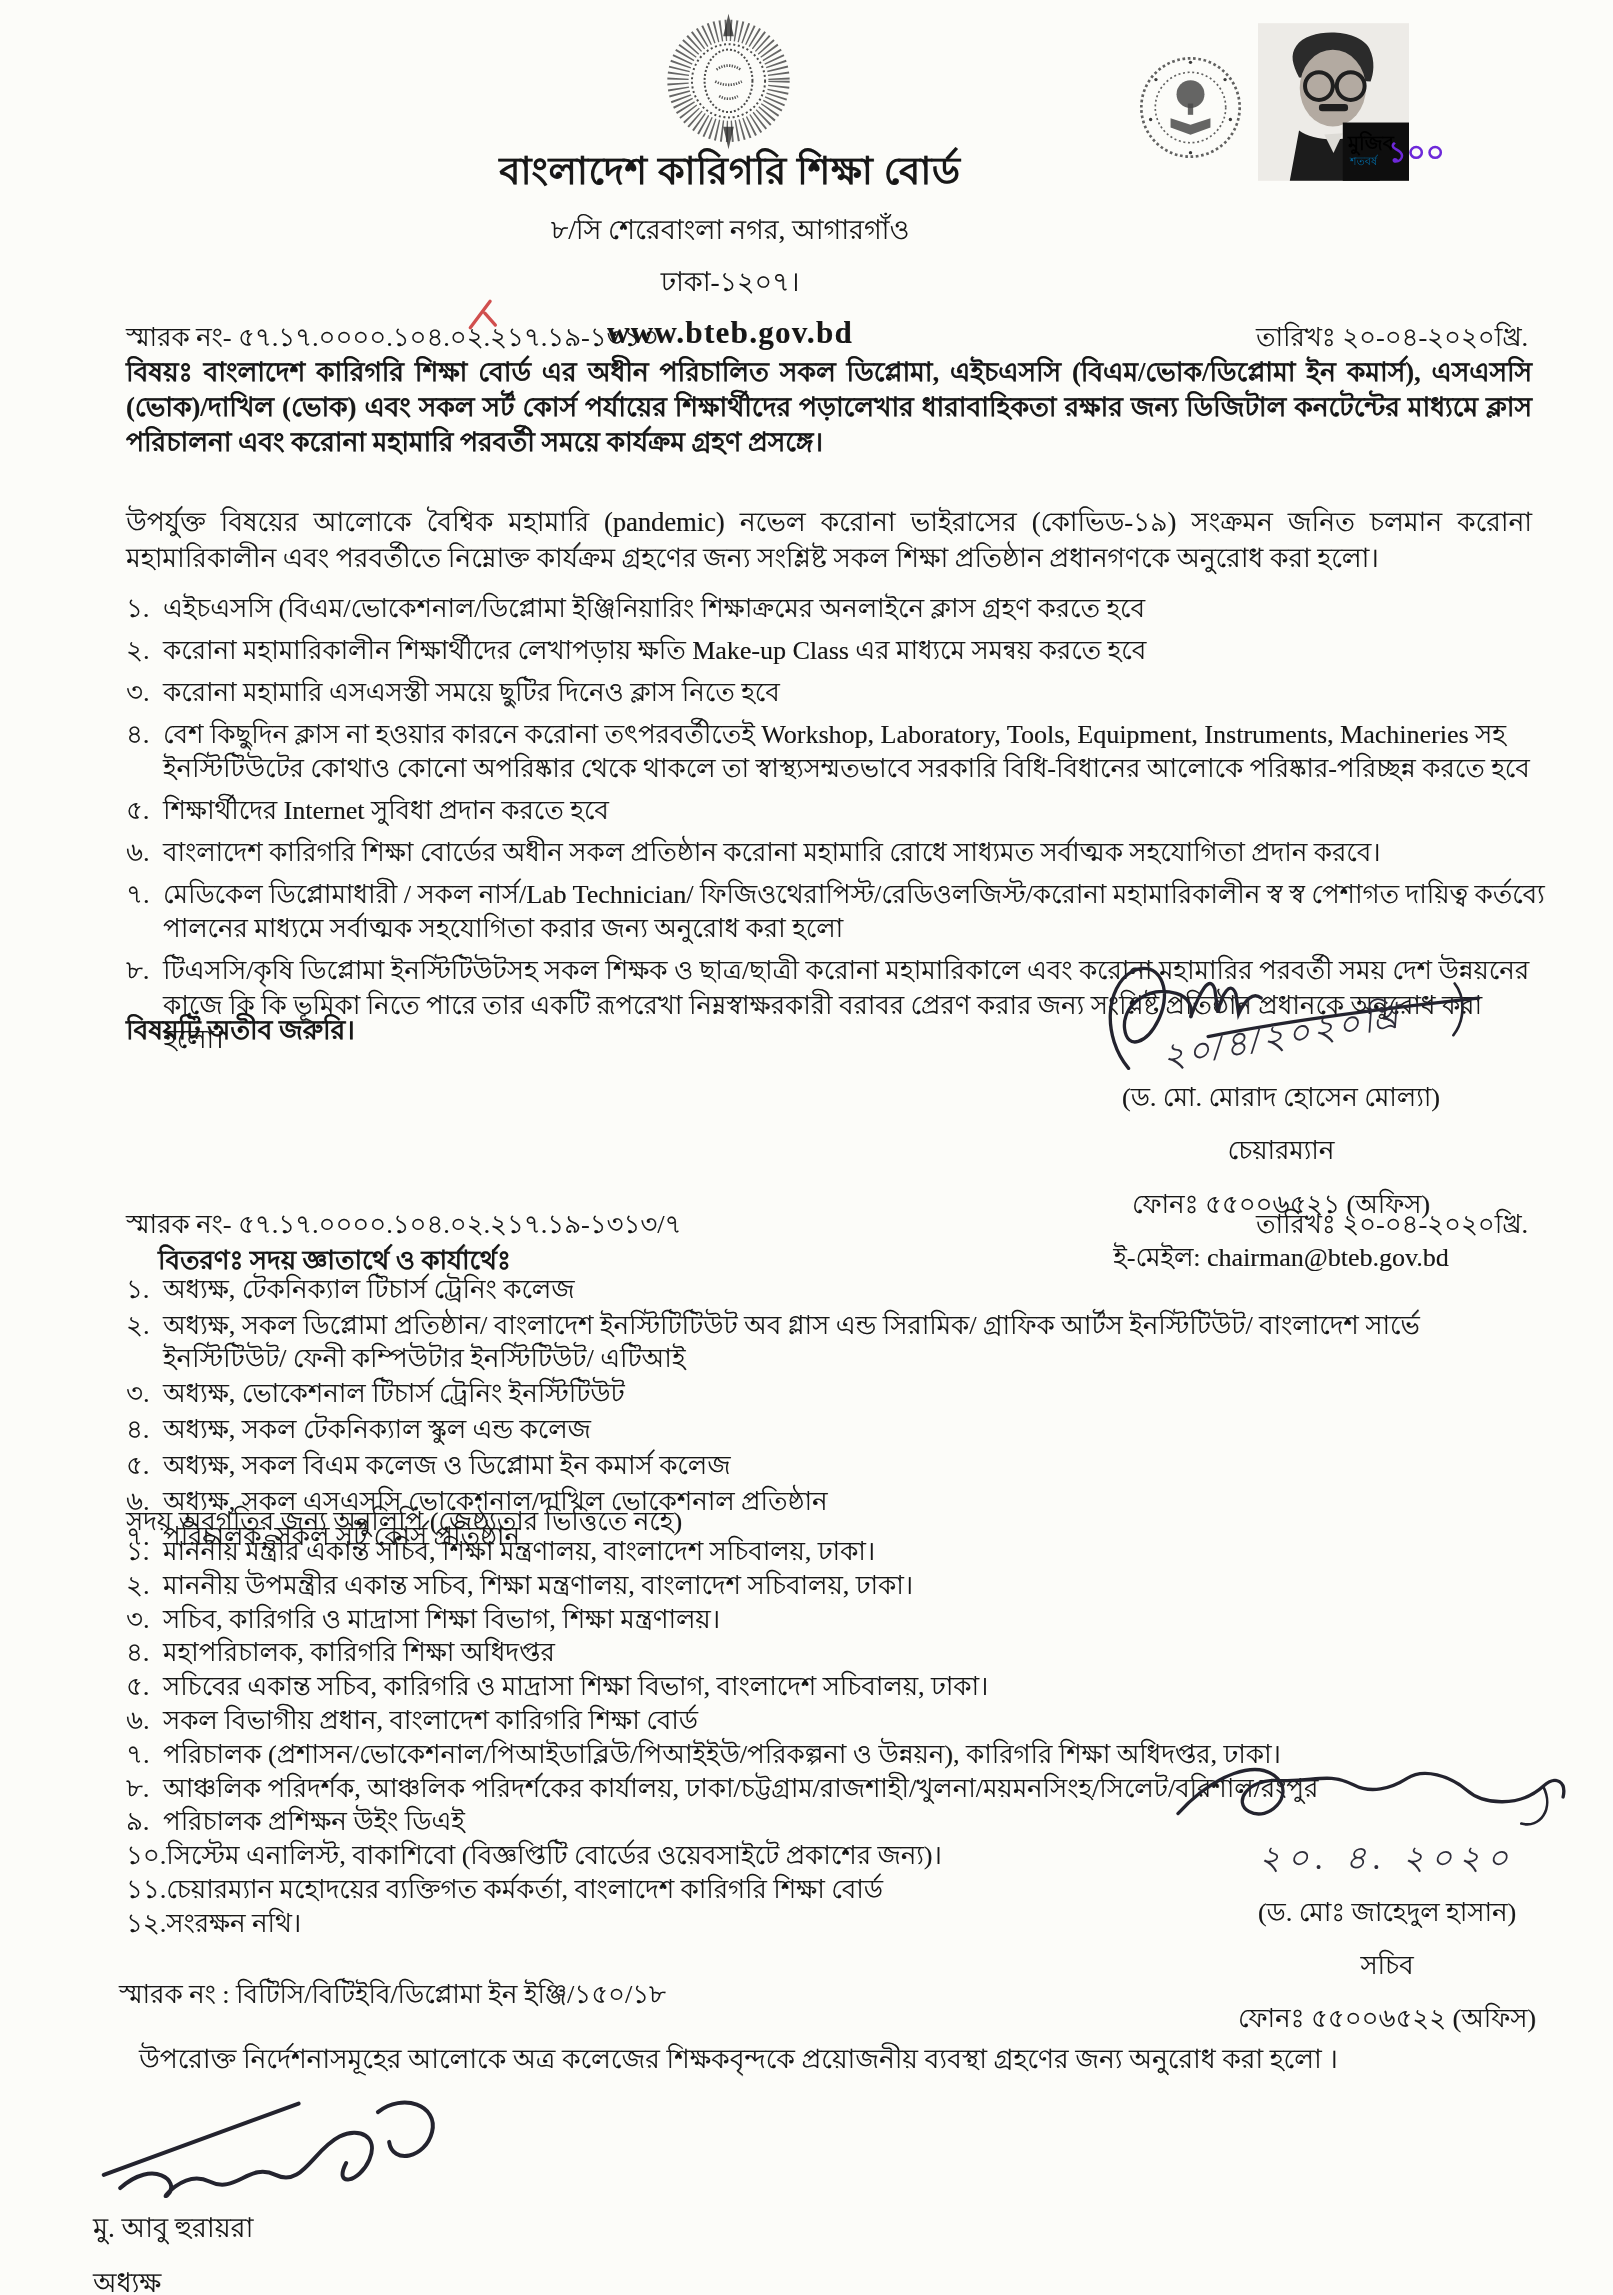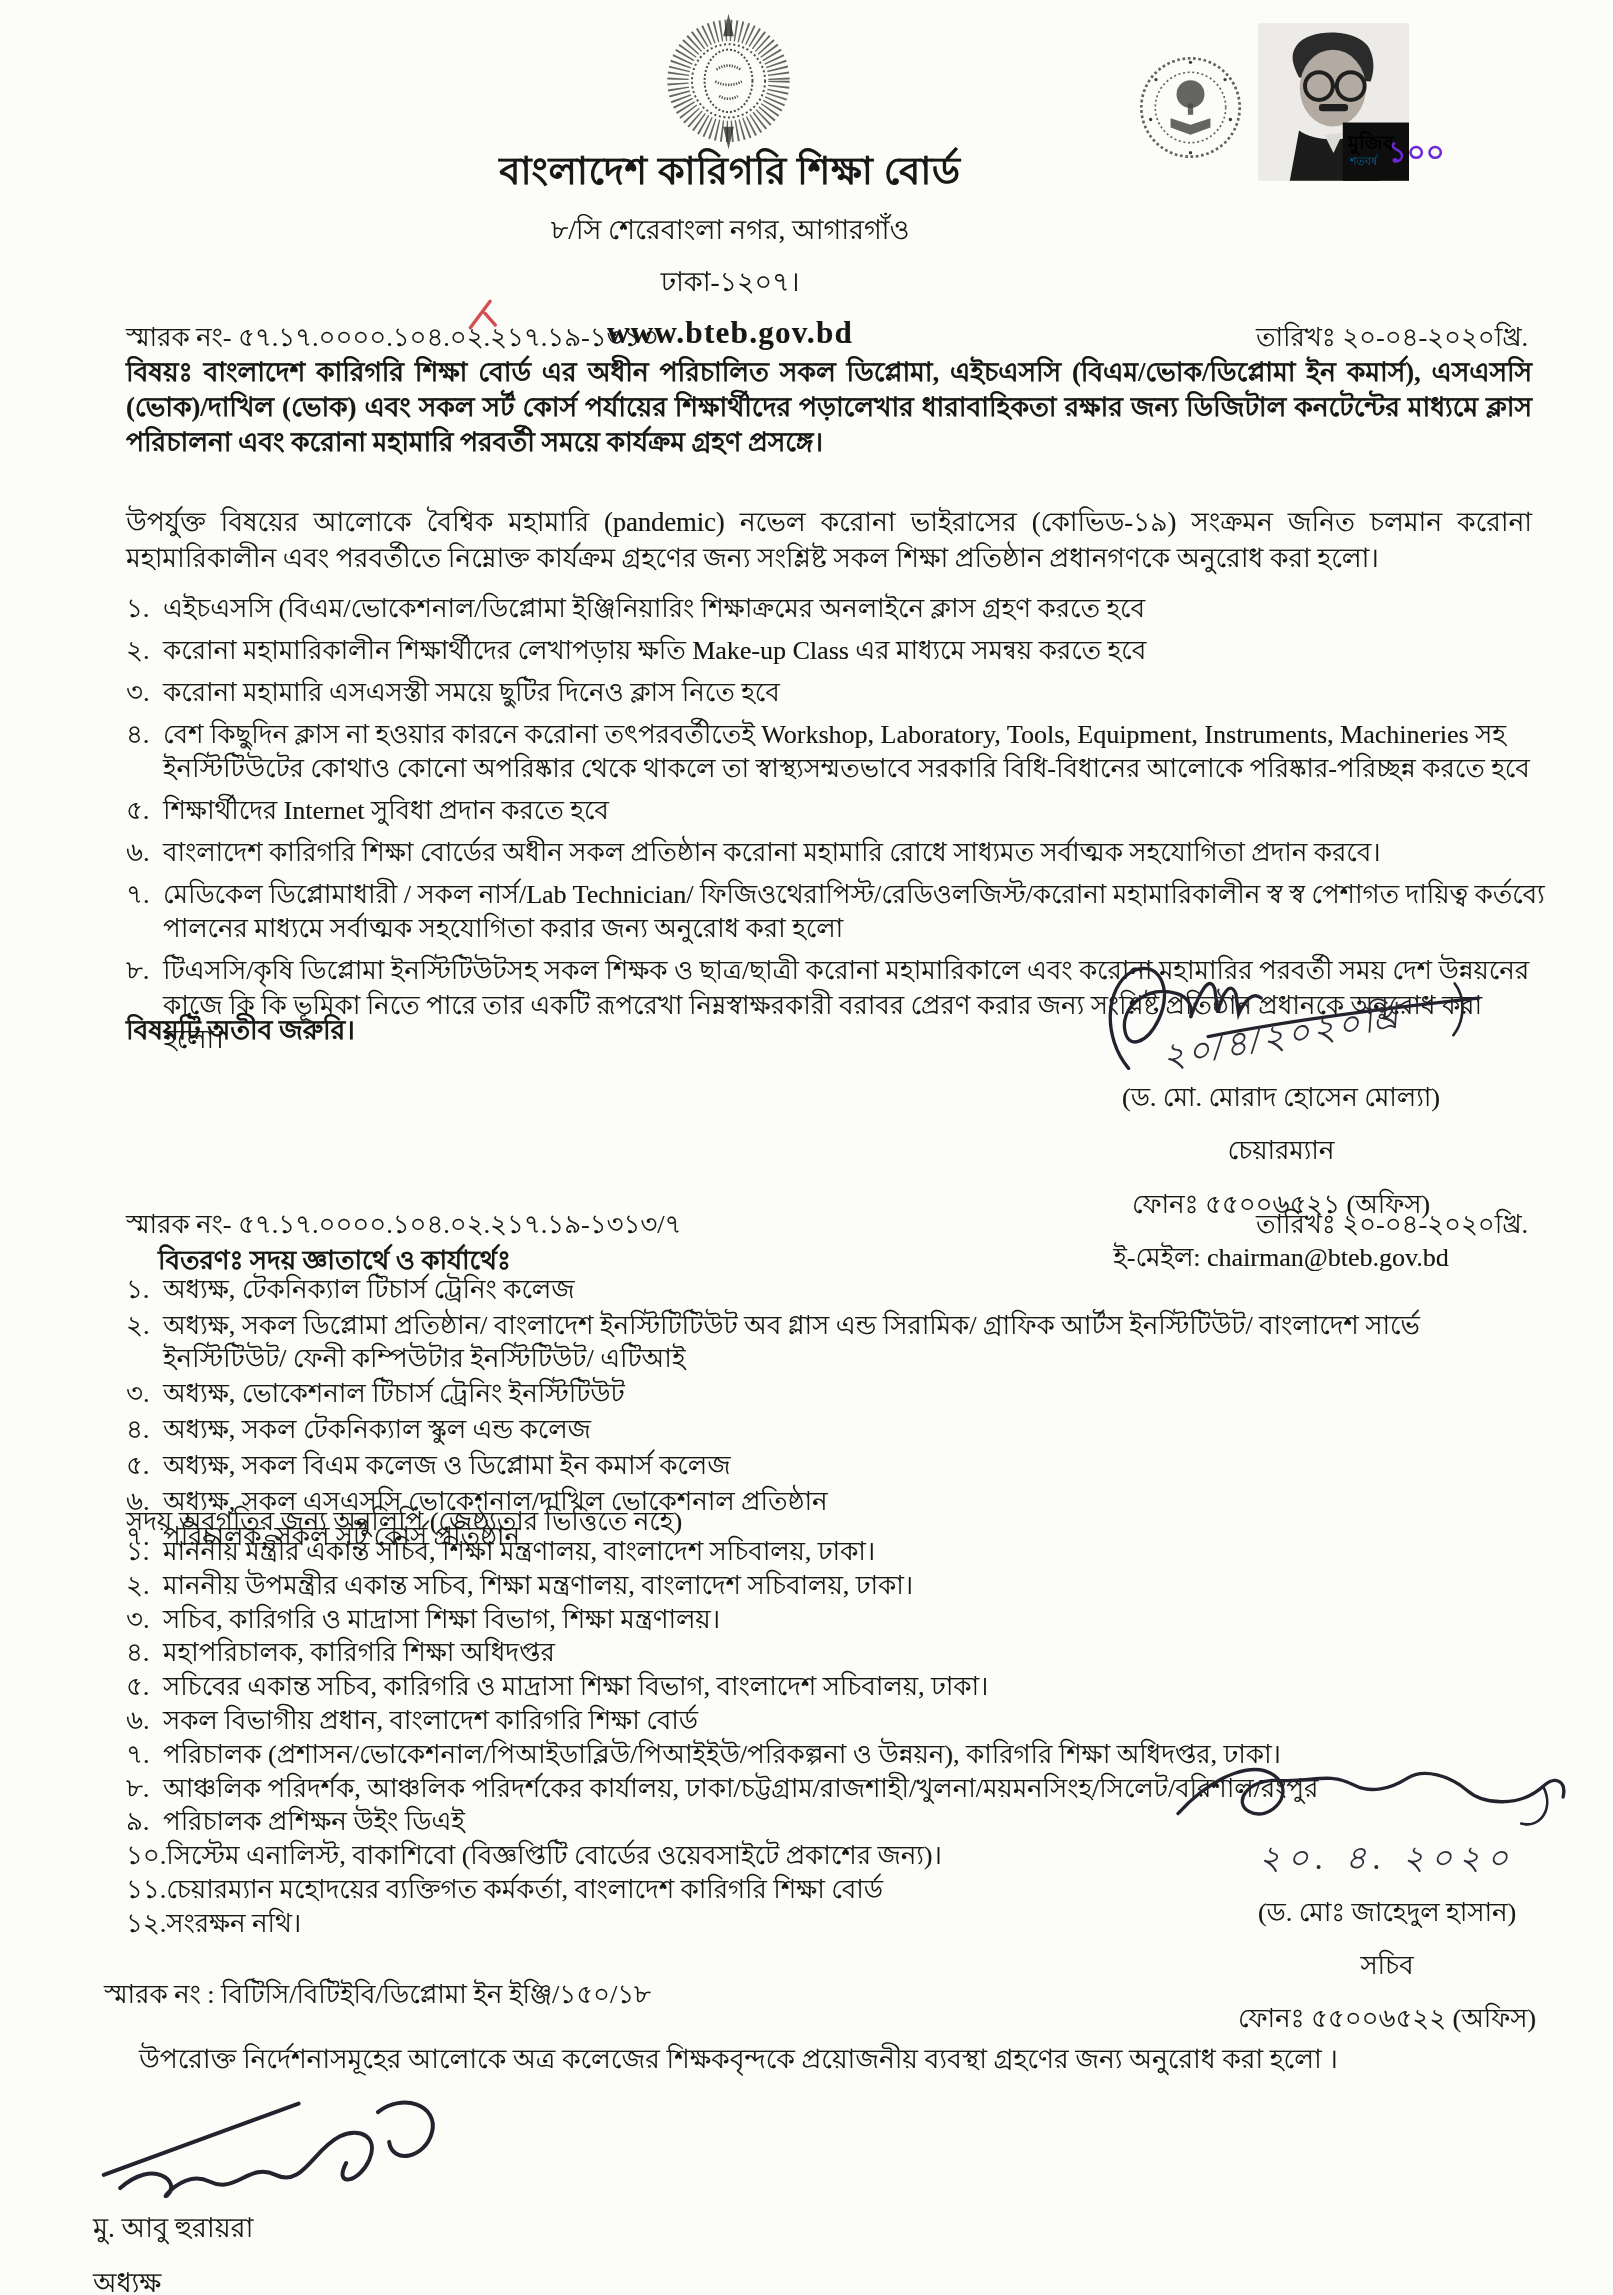--- a/index.html
+++ b/index.html
@@ -19,21 +19,21 @@
   .header-text { left:26.5px; top:141px; width:1407px; text-align:center; }
   .org-name { font-size:38px; font-weight:bold; letter-spacing:0.7px; }
   .addr { font-size:27px; margin-top:4px; }
   .addr2 { font-size:27px; margin-top:6.6px; }
   .website { font-size:31px; font-weight:bold; margin-top:9.3px; letter-spacing:1.3px; }
 
   
   .memo-row { display:flex; justify-content:space-between; align-items:baseline; font-size:26px; }
   .memo-row-1 { left:126px; top:317px; width:1402px; }
   .memo-row-2 { left:126px; top:1204px; width:1402px; }
-  .memo-row-3 { left:104px; top:1974px; width:1433px; }
+  .memo-row-3 { left:119px; top:1974px; width:1433px; }
   .memo-row-3 .date-big { font-size:33px; margin-right:26.5px; }
 
   .subject { left:126px; top:355px; width:1406px; font-size:26.5px; font-weight:bold; line-height:1.33; text-align:justify; }
   .opening { left:126px; top:492px; width:1406px; font-size:26.5px; line-height:1.35; text-align:justify;margin-top:13px; }
 
   .list { left:126px; top:592px; width:1420px; font-size:26px; }
   .li { display:flex; margin-bottom:7.3px; line-height:1.33; }
   .li .num { flex:0 0 37px; }
   .li .txt { flex:1; }
 

